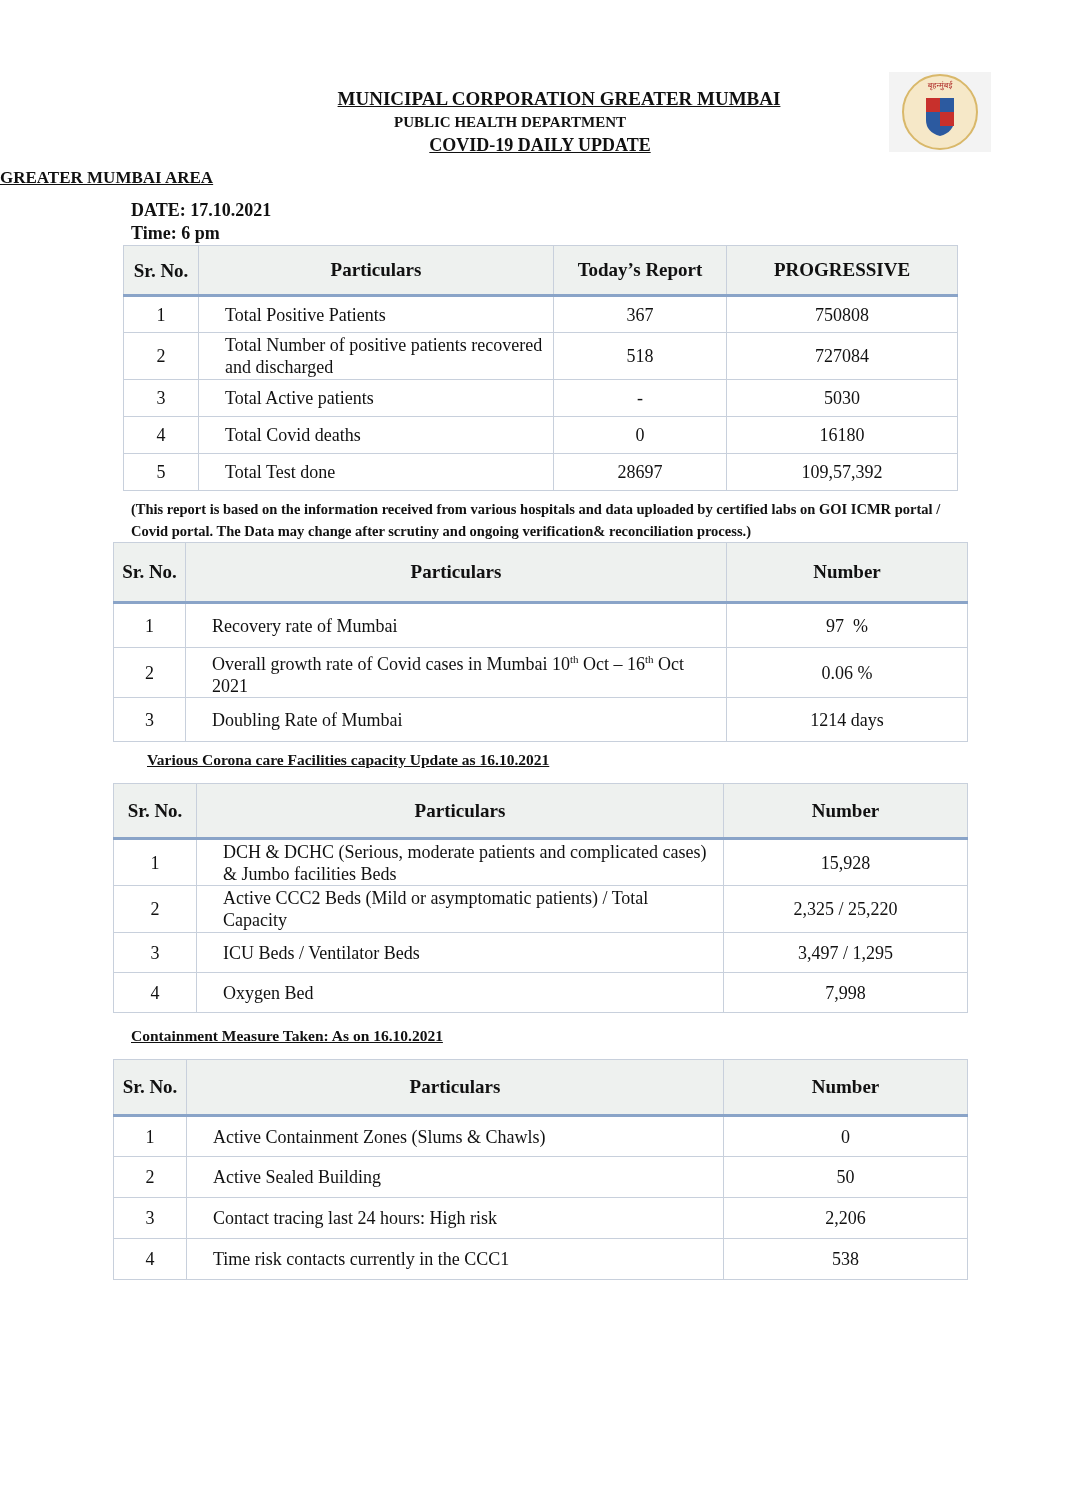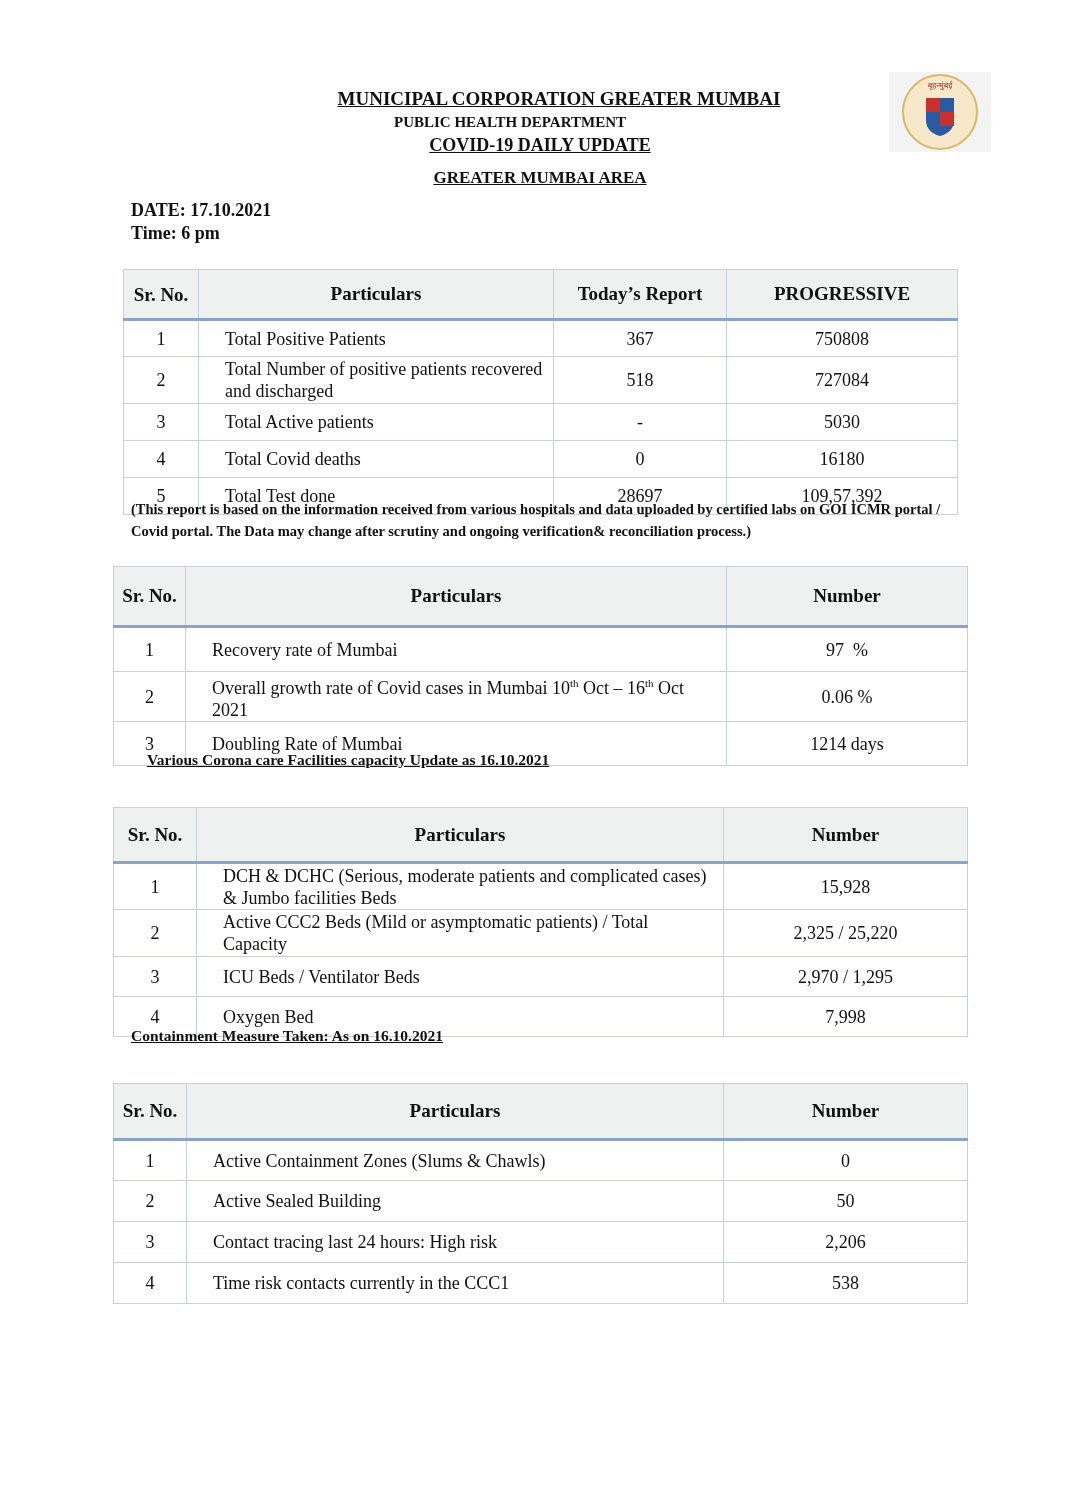--- a/index.html
+++ b/index.html
@@ -1,25 +1,25 @@
 <!DOCTYPE html>
 <html><head>
 <meta charset="utf-8">
 <style>
   html, body { margin:0; padding:0; background:#ffffff; }
   body { width:1080px; height:1509px; position:relative; font-family:"Liberation Serif","DejaVu Serif",serif; color:#111; }
   .abs { position:absolute; }
   .title1 { left:0; width:1080px; top:88px; text-align:center; font-size:19px; font-weight:bold; text-decoration:underline;padding-left:19px; }
   .title2 { left:0; width:1020px; top:114px; text-align:center; font-size:15px; font-weight:bold; }
   .title3 { left:0; width:1080px; top:135px; text-align:center; font-size:18px; font-weight:bold; text-decoration:underline; }
-  .title4 { left:0; width:1080px; top:168px; text-align:center; font-size:17px; font-weight:bold; text-decoration:underline; }
+  .title4 { left:0; width:1080px; top:168px; font-size:17px; font-weight:bold; text-decoration:underline; }
   .logo { left:889px; top:72px; width:102px; height:80px; }
   .date { left:131px; top:200px; font-size:18px; font-weight:bold; }
   .time { left:131px; top:223px; font-size:18px; font-weight:bold; }
-  table { border-collapse:collapse; position:absolute; font-size:18px;margin-top:24px; }
+  table { border-collapse:collapse; position:absolute; font-size:18px; }
   td, th { border:1px solid #c8d0dc; text-align:center; vertical-align:middle; padding:0 8px; line-height:22px; }
   th { background:#eef1ef; font-weight:bold; font-size:19px; border-bottom:3px solid #8aa4c8; }
   td.part { text-align:left; padding-left:26px; }
   .note { left:131px; top:498px; width:840px; font-size:14.5px; font-weight:bold; line-height:22px; }
   .sechead { font-size:15.5px; font-weight:bold; text-decoration:underline; }
   sup { font-size:11px; }
 </style>
 </head>
 <body>
 
@@ -125,21 +125,21 @@
     <td>15,928</td>
   </tr>
   <tr style="height:47px;">
     <td>2</td>
     <td class="part">Active CCC2 Beds (Mild or asymptomatic patients) / Total Capacity</td>
     <td>2,325 / 25,220</td>
   </tr>
   <tr style="height:40px;">
     <td>3</td>
     <td class="part">ICU Beds / Ventilator Beds</td>
-    <td>2,970 / 1,295</td>
+    <td>3,497 / 1,295</td>
   </tr>
   <tr style="height:40px;">
     <td>4</td>
     <td class="part">Oxygen Bed</td>
     <td>7,998</td>
   </tr>
 </tbody>
   </table>
 
 <div class="abs sechead" style="left:131px; top:1027px;">Containment Measure Taken: As on 16.10.2021</div>

